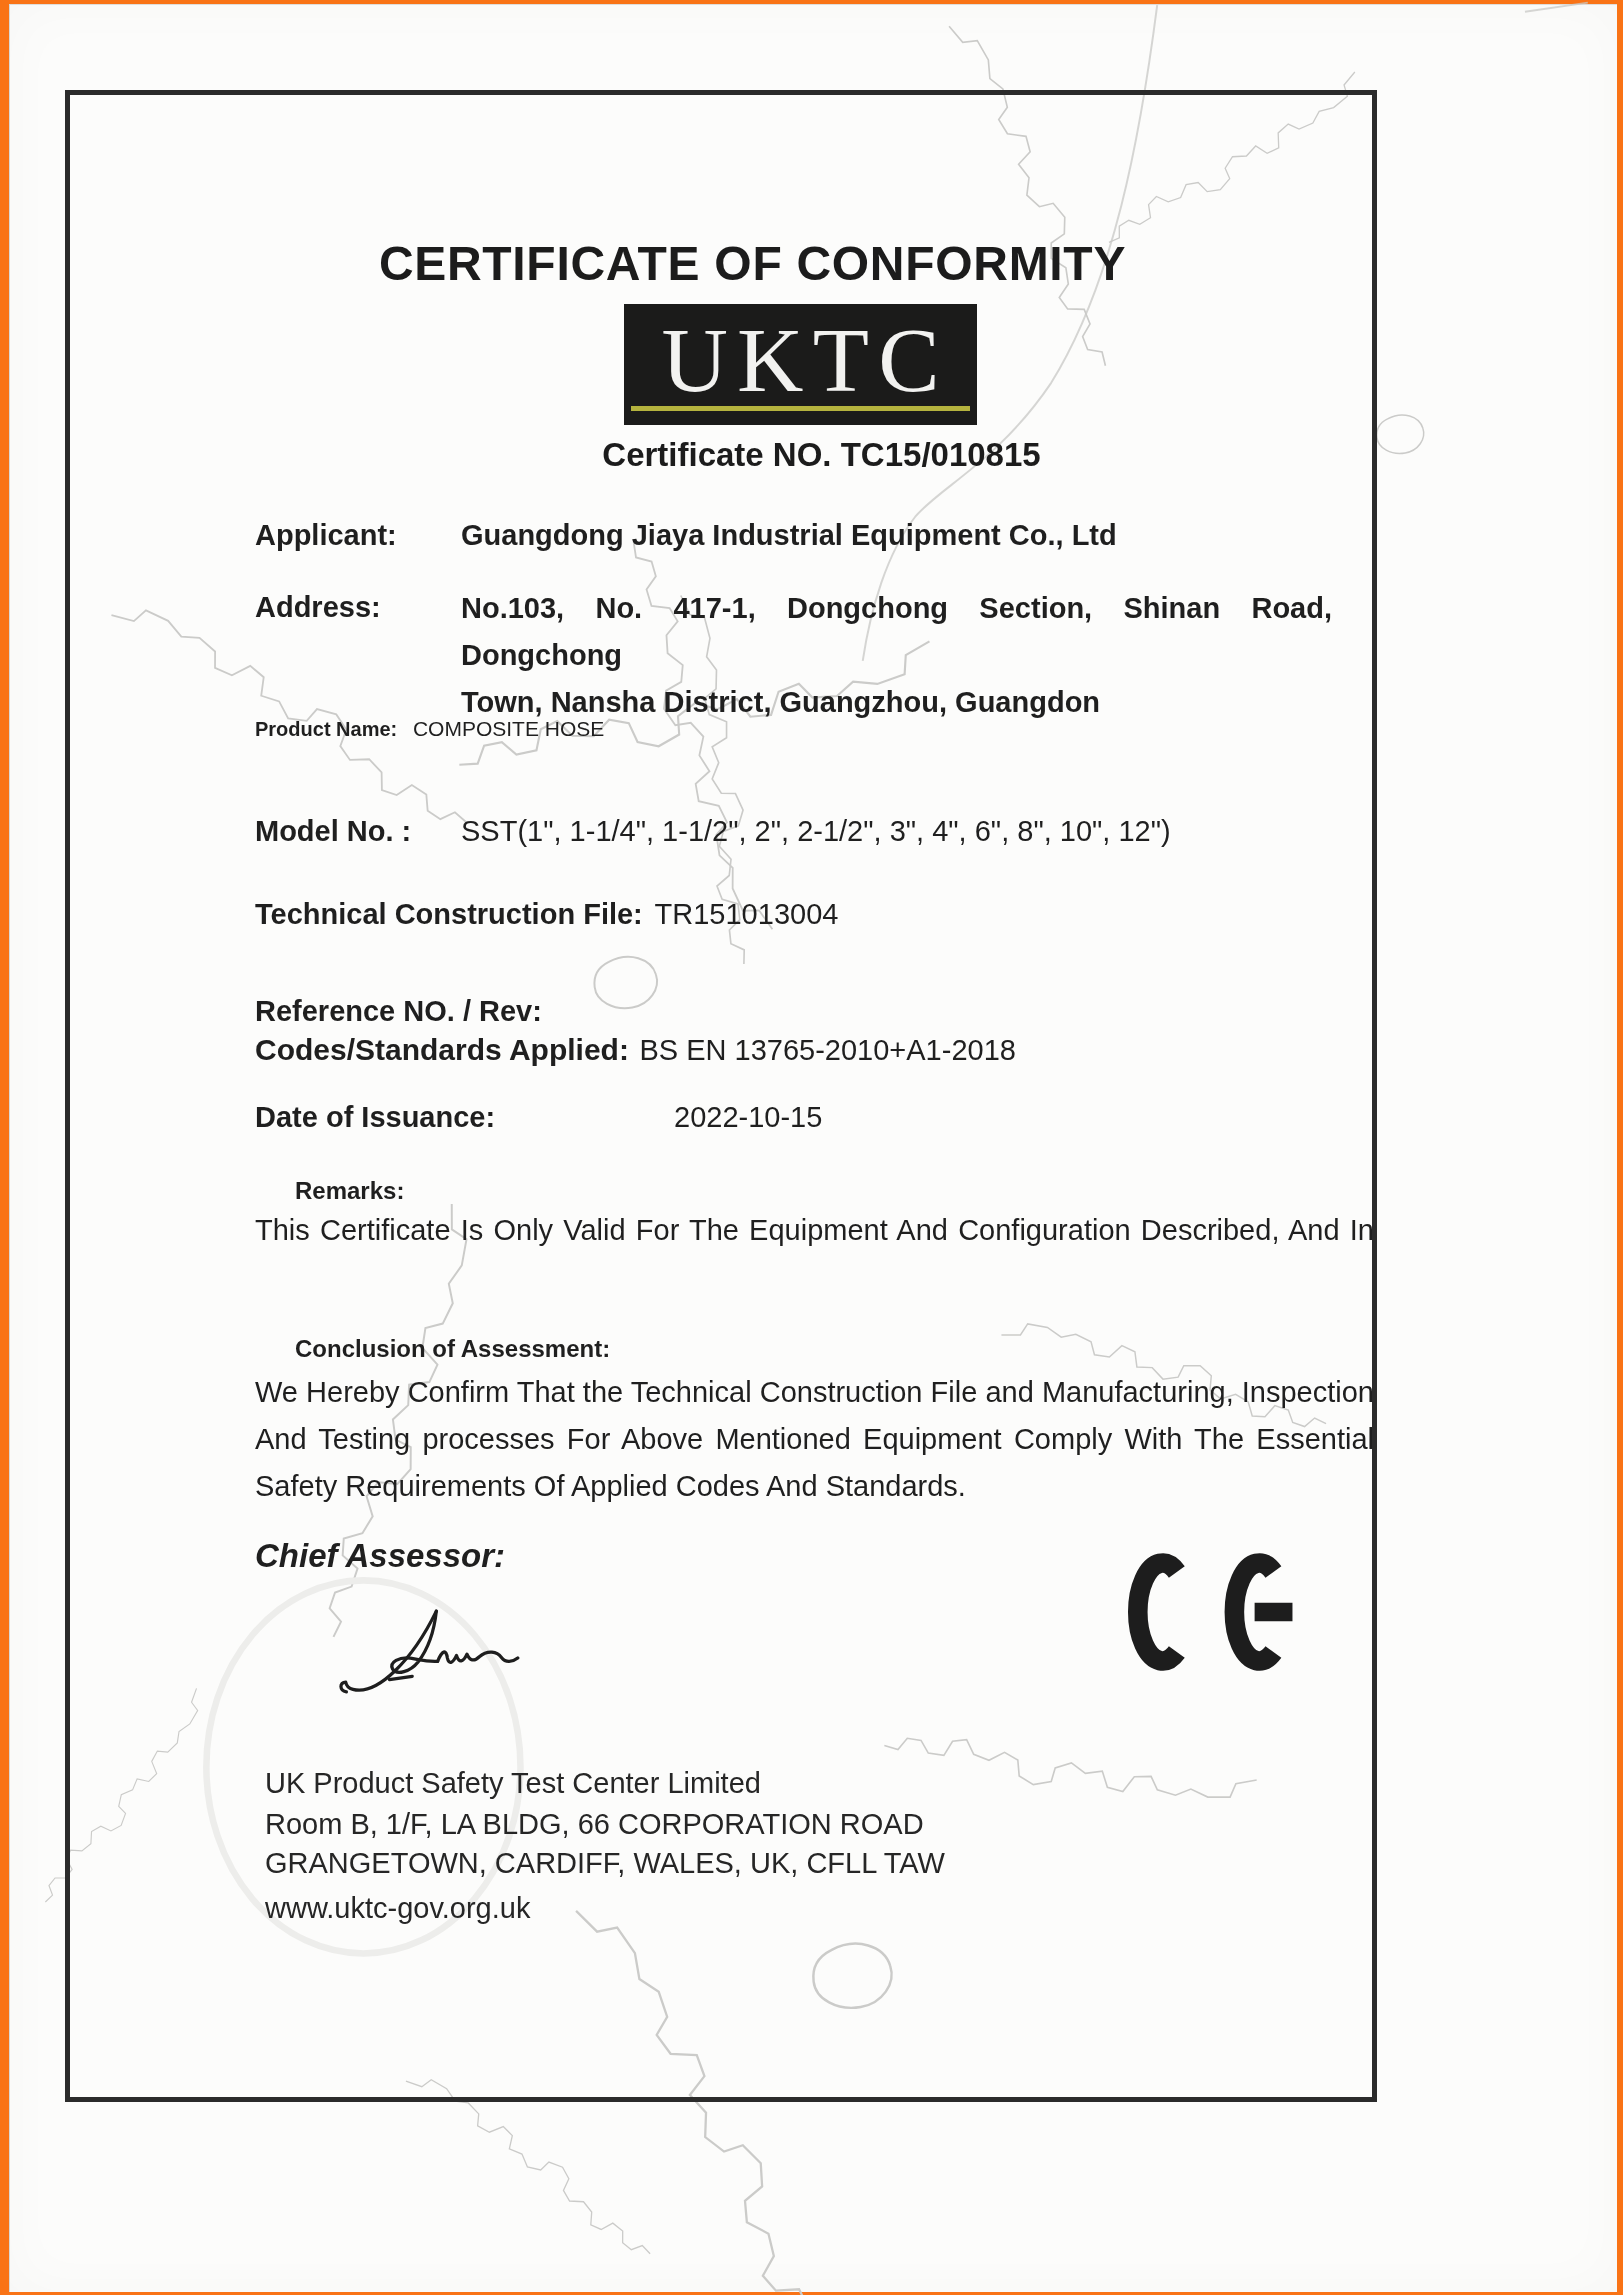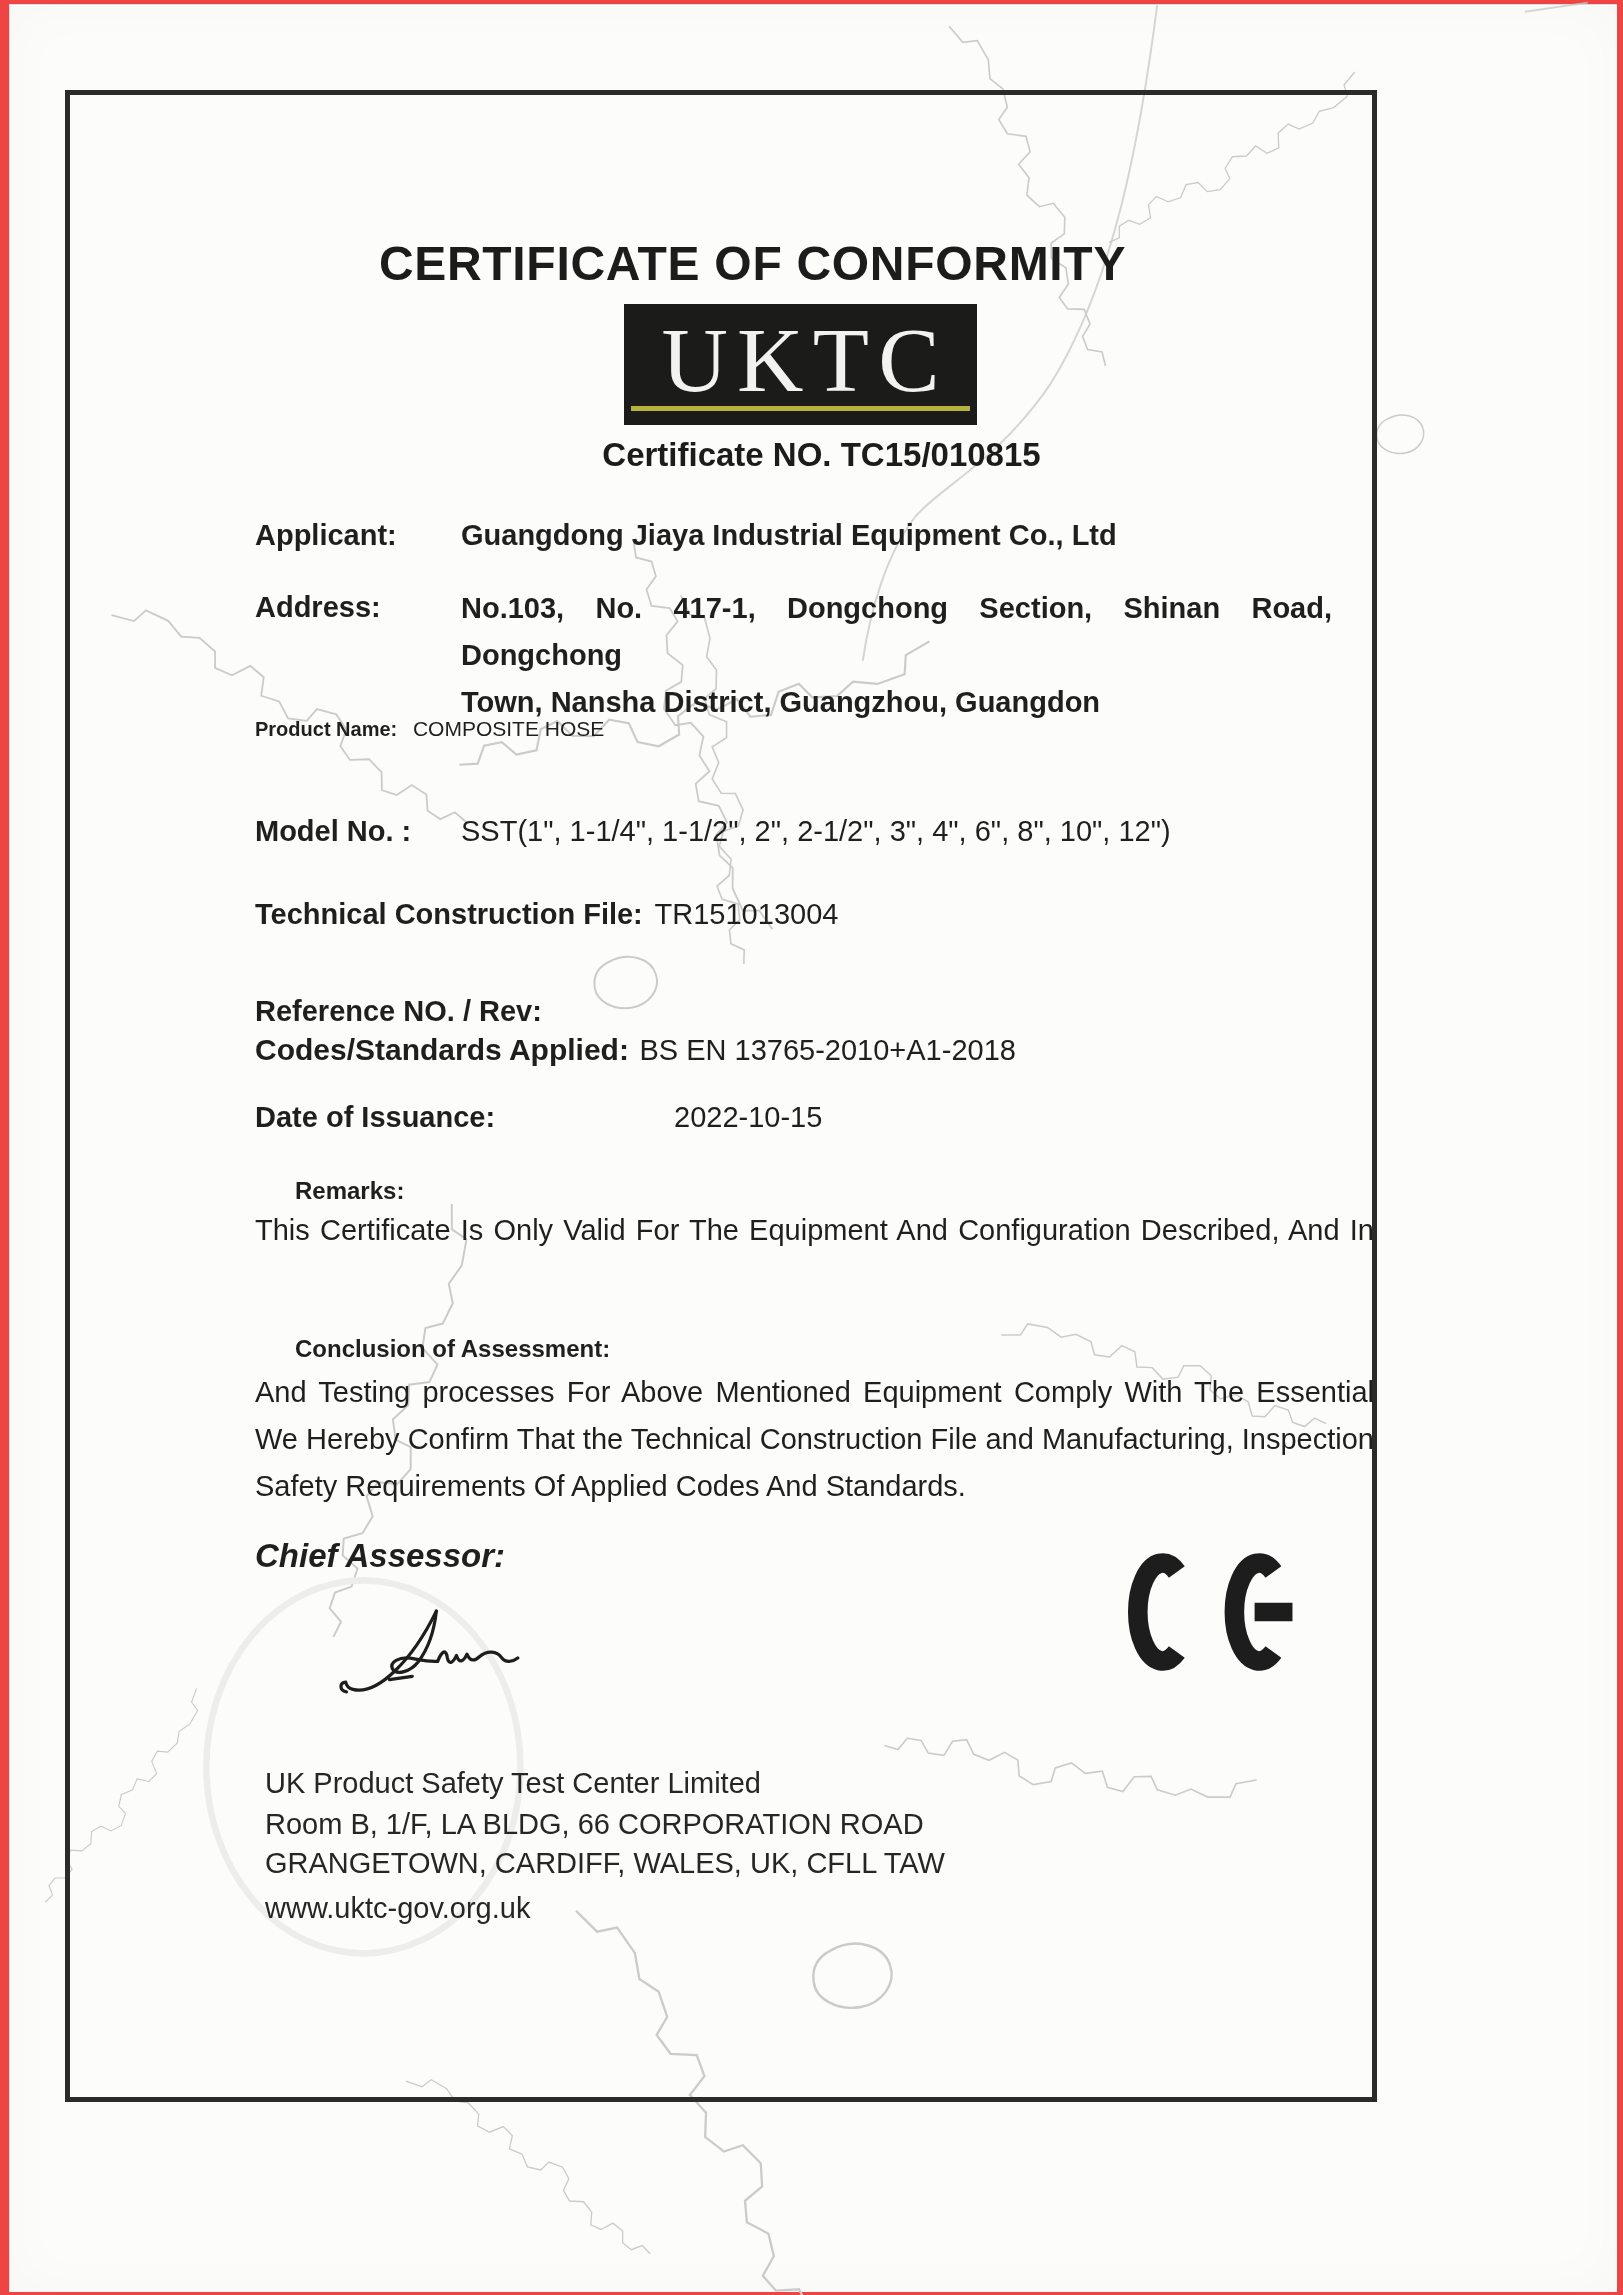--- a/index.html
+++ b/index.html
@@ -1,19 +1,19 @@
 <!DOCTYPE html>
 <html style="font-size:10.5px"><head>
 <meta charset="utf-8">
 <style>
   html,body{margin:0;padding:0;}
   .page{
     position:relative;
     width:1624px;height:2295px;
-    background:#ef4444;
+    background:#f97316;
     font-family:"Liberation Sans","DejaVu Sans",sans-serif;
     color:#1f1f1f;
     overflow:hidden;
   }
   .paper{
     position:absolute;left:9.2px;top:3.9px;width:1607px;height:2287px;
     background:#fcfcfb;
     border-left:1.3px solid #d8d8d6;
     border-top:1.3px solid #dedddb;
     box-shadow:inset 0 0 59px rgba(0,0,0,0.025);
@@ -138,22 +138,22 @@
   <div class="lbl" style="top:1101px">Date of Issuance:</div>
   <div class="val" style="top:1101px;left:674px">2022-10-15</div>
 
   <div class="abs h-bold" style="left:255px;top:1177px">Remarks:</div>
   <div class="para" style="top:1207px">
     <div class="jline">This Certificate Is Only Valid For The Equipment And Configuration Described, And In</div>
   </div>
 
   <div class="abs h-bold" style="left:255px;top:1335px">Conclusion of Assessment:</div>
   <div class="para" style="top:1369px">
+    <div class="jline">We Hereby Confirm That the Technical Construction File and Manufacturing, Inspection</div>
     <div class="jline">And Testing processes For Above Mentioned Equipment Comply With The Essential</div>
-    <div class="jline">We Hereby Confirm That the Technical Construction File and Manufacturing, Inspection</div>
     <div>Safety Requirements Of Applied Codes And Standards.</div>
   </div>
 
   <div class="abs h-big" style="left:255px;top:1537px">Chief Assessor:</div>
 
   <svg class="abs" style="left:337px;top:1602px" width="183" height="101" viewBox="0 0 280 155" xmlns="http://www.w3.org/2000/svg">
     <g fill="none" stroke="#1e1e1e" stroke-width="5" stroke-linecap="round" stroke-linejoin="round">
       <path d="M14 138 c -11 -2 -11 -15 -1 -15 c 1 6 4 9 11 11 C 62 144 116 88 152 14"></path>
       <path d="M152 14 C 149 42 141 70 124 92 C 112 107 91 113 85 103 C 79 92 96 84 112 86 C 125 88 136 92 154 91"></path>
       <path d="M154 91 c 7 -17 13 -19 15 -5 c 2 10 8 9 14 -4 c 4 12 10 11 16 -2 c 4 10 11 12 19 4 c 13 -11 27 -8 34 1 c 6 8 16 8 25 1"></path>

